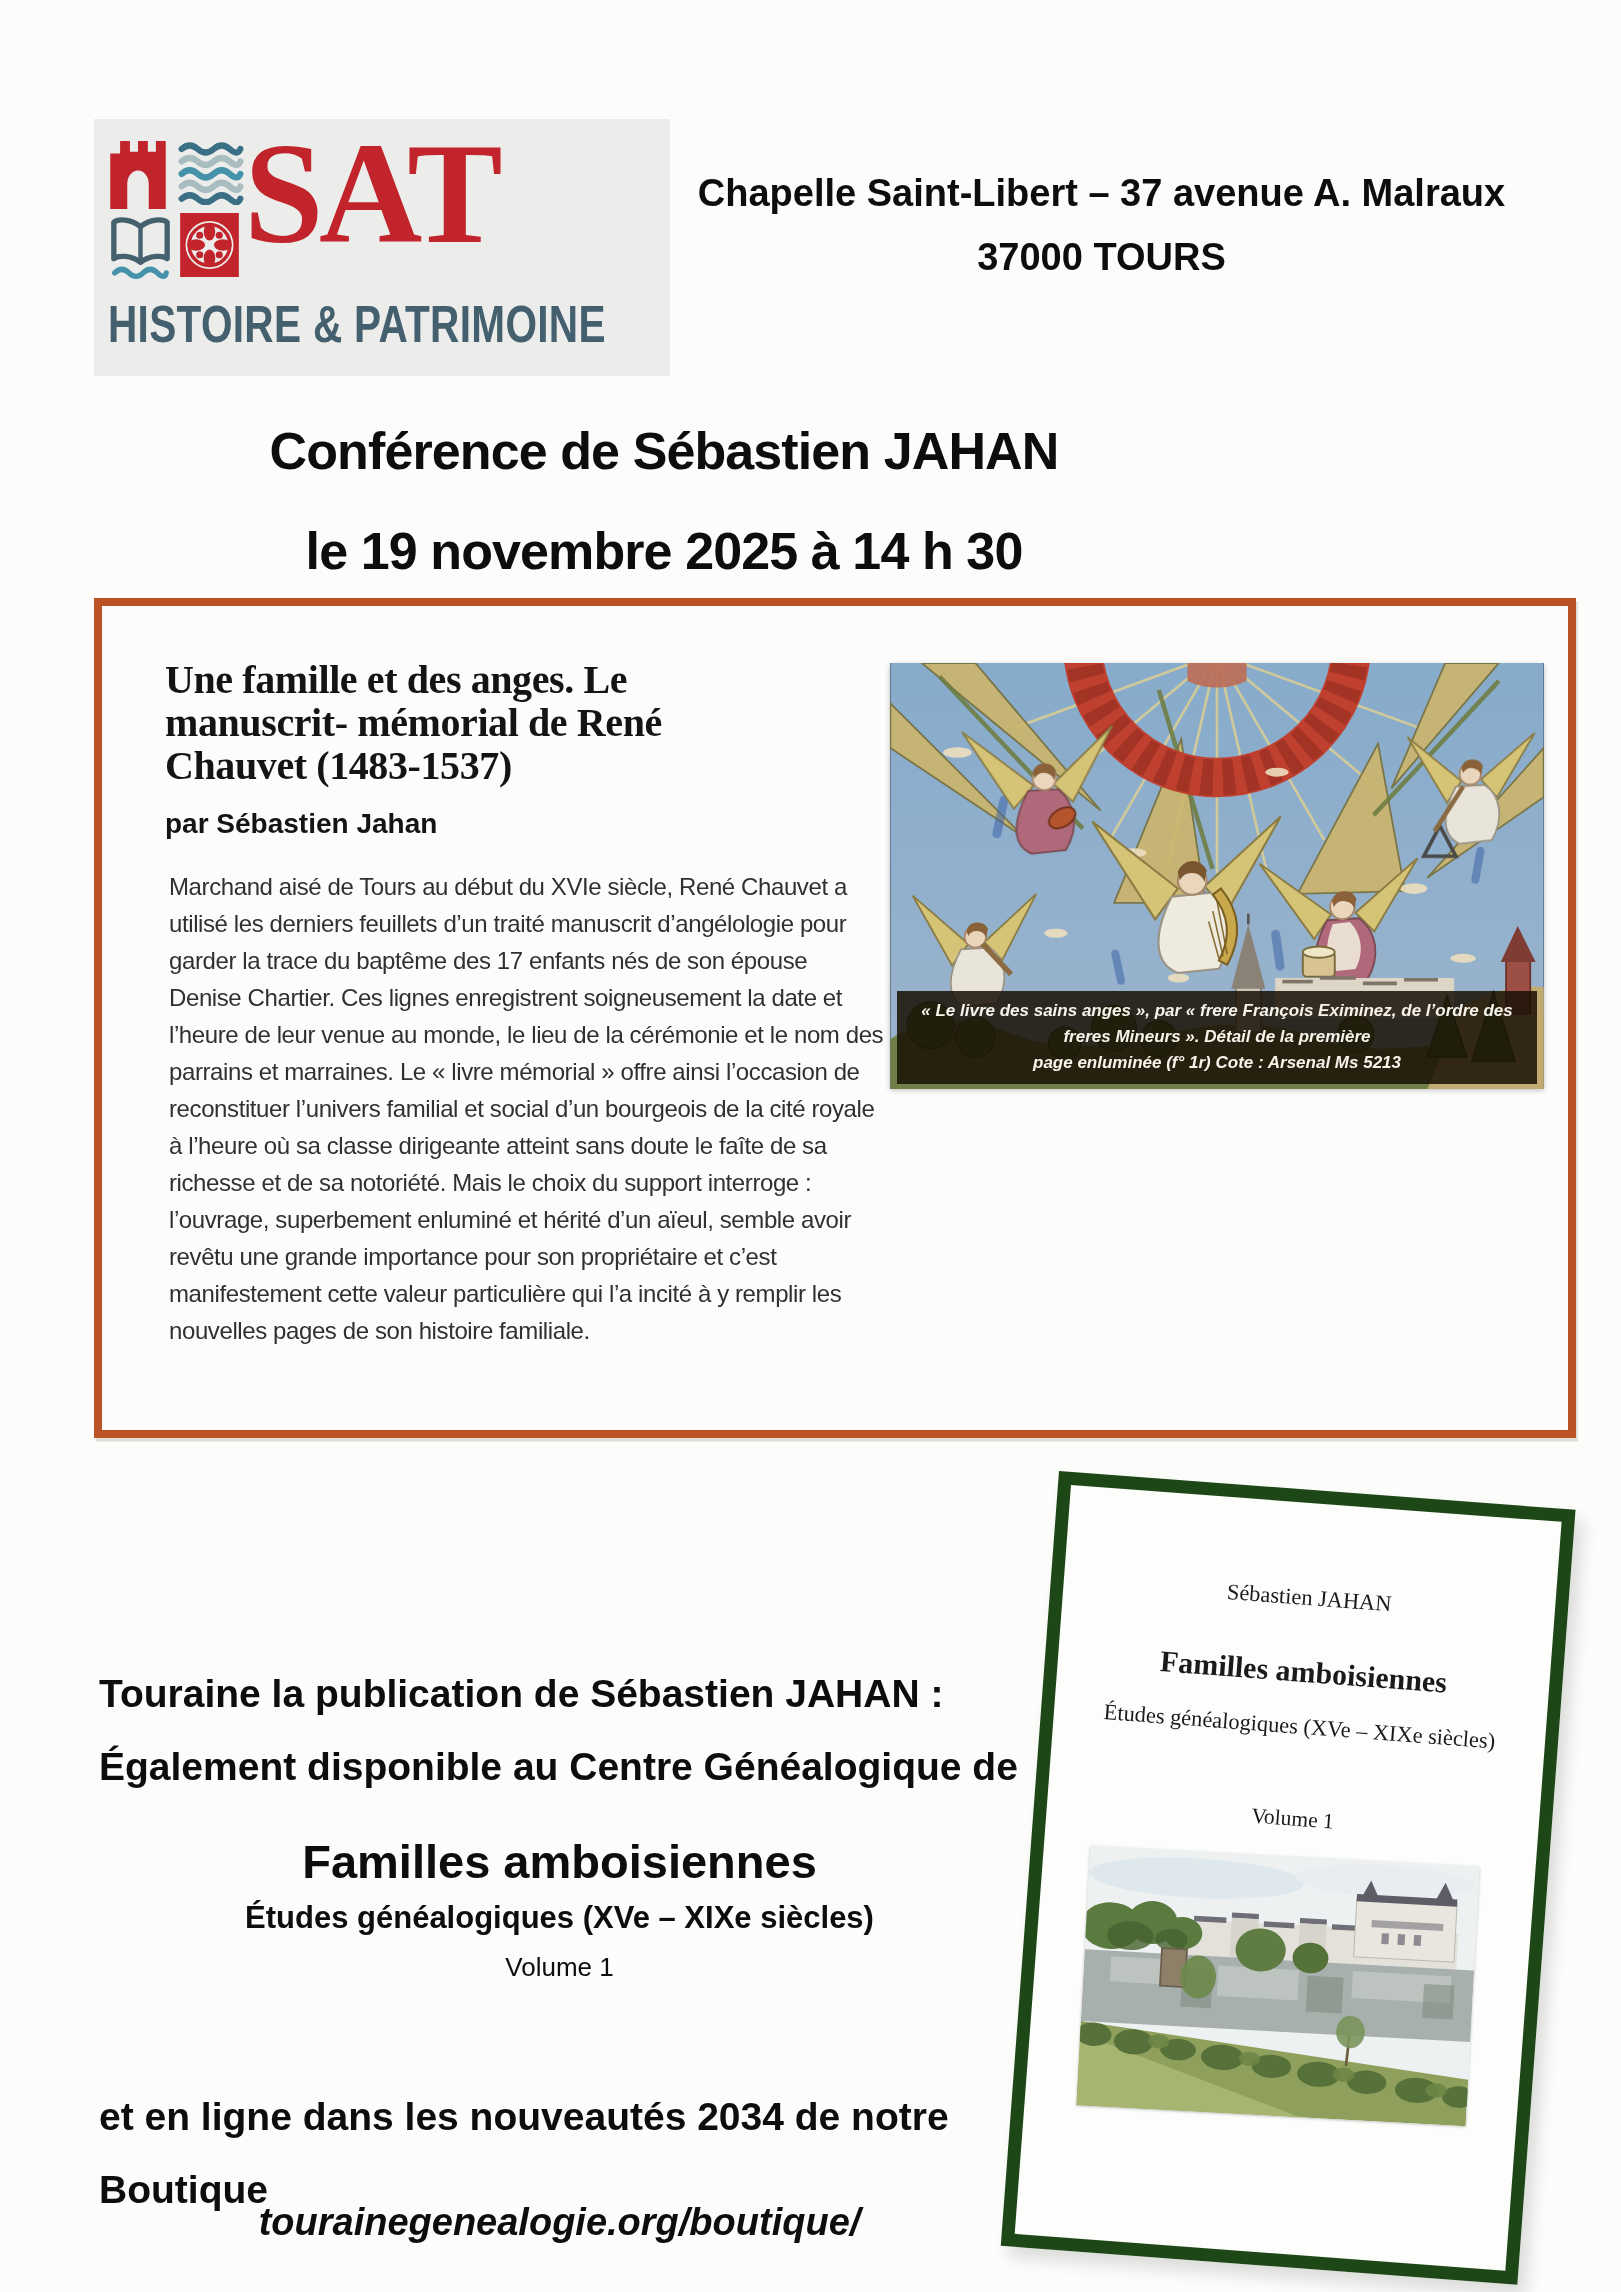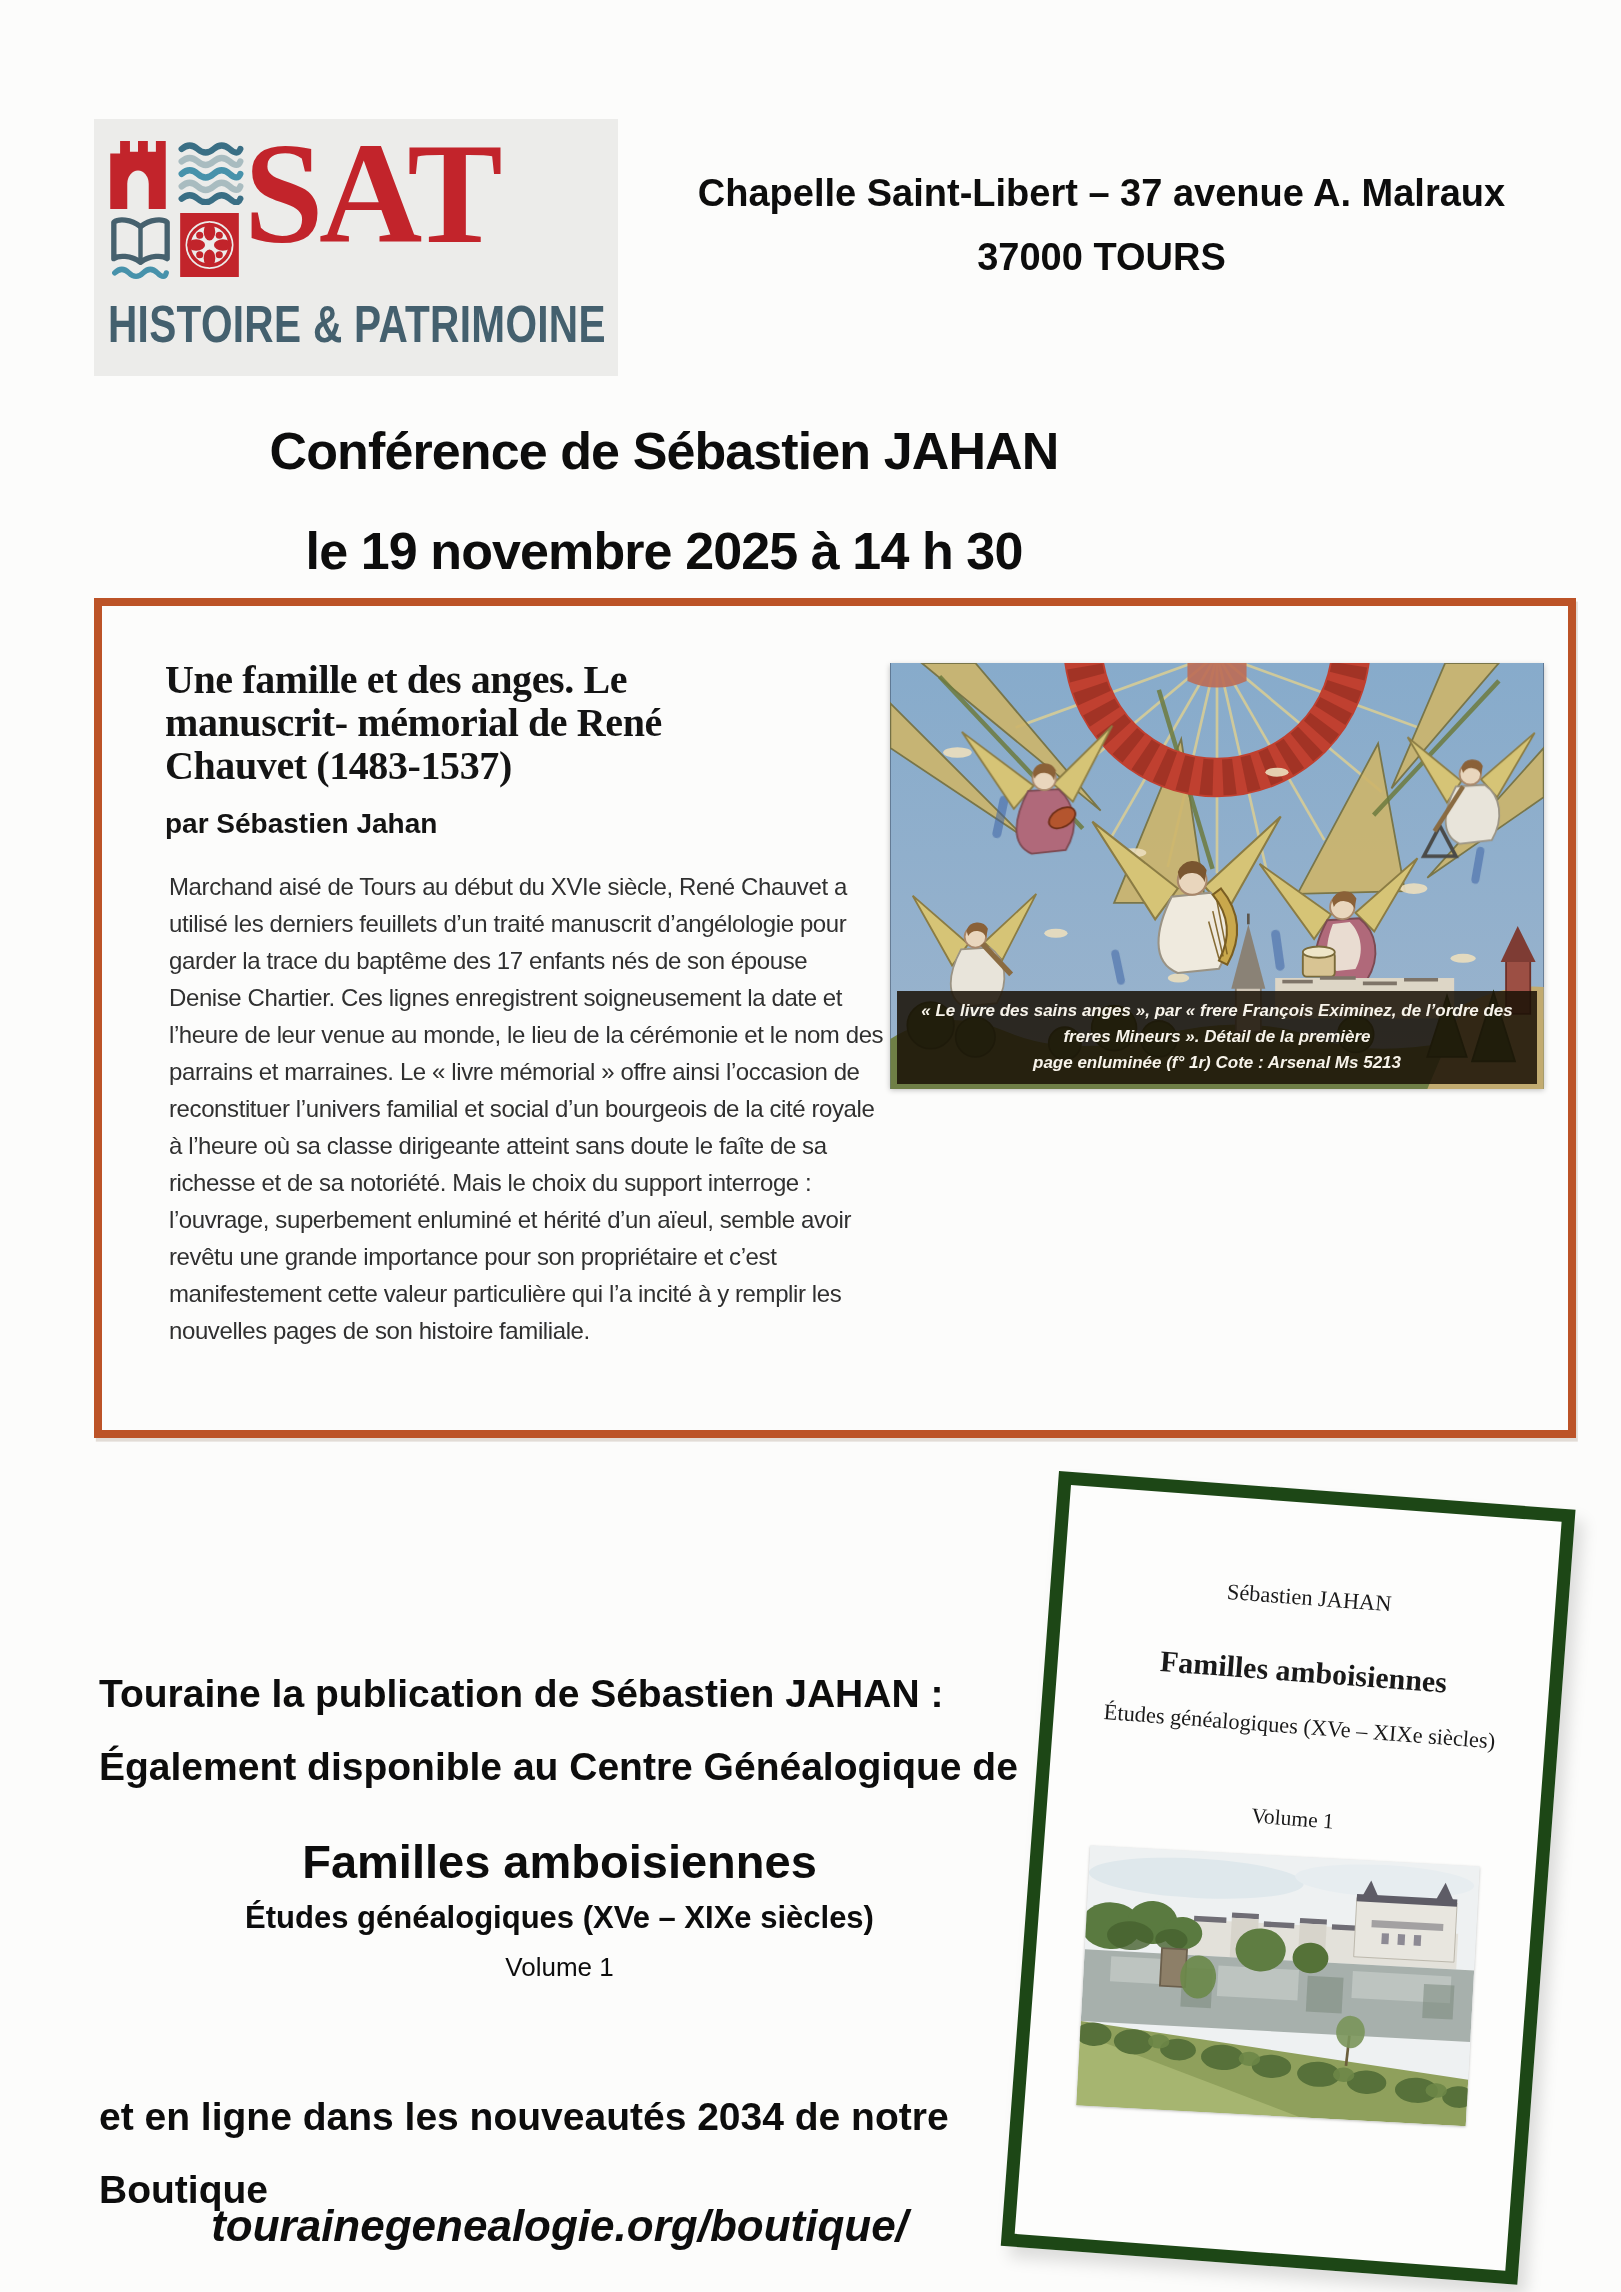--- a/index.html
+++ b/index.html
@@ -1,20 +1,20 @@
 <!DOCTYPE html>
 <html style="font-size:14.3px"><head>
 <meta charset="utf-8">
 <style>
   html,body{margin:0;padding:0;background:#e9e9e9;}
   #page{position:relative;width:1621px;height:2293px;background:#fcfcfb;
         font-family:"Liberation Sans",sans-serif;color:#111;overflow:hidden;margin:0 auto;}
 
   
-  .logo-box{position:absolute;left:94px;top:119px;width:524px;height:257px;background:#ececea;}
+  .logo-box{position:absolute;left:94px;top:119px;width:576px;height:257px;background:#ececea;}
   .logo-icons{position:absolute;left:16px;top:21.5px;width:136px;height:140px;}
   .logo-icons svg{position:absolute;}
   .ic-castle{left:0;top:0;}
   .ic-waves{left:68px;top:0;}
   .ic-book{left:0;top:75px;}
   .ic-rosette{left:70px;top:72px;}
   .logo-sat{position:absolute;left:150px;top:-1.8px;font-family:"Liberation Serif",serif;
             font-weight:700;font-size:143px;line-height:154px;letter-spacing:-4.5px;color:#c2242b;}
   .logo-tagline{position:absolute;left:14.3px;top:175px;font-weight:700;font-size:52px;
             color:#44606e;white-space:nowrap;transform:scaleX(0.78);transform-origin:left top;
@@ -52,21 +52,21 @@
            line-height:73px;color:#0d0d0d;}
   .pub-title{position:absolute;left:0;top:1834px;width:1119px;text-align:center;
            font-weight:700;font-size:47px;color:#0d0d0d;}
   .pub-subtitle{position:absolute;left:0;top:1900px;width:1119px;text-align:center;
            font-weight:700;font-size:31px;color:#0d0d0d;}
   .pub-volume{position:absolute;left:0;top:1952px;width:1119px;text-align:center;
            font-size:26px;color:#0d0d0d;}
   .online-intro{position:absolute;left:99px;top:2080px;font-weight:700;font-size:39px;
            line-height:73px;color:#0d0d0d;}
   .boutique-url{position:absolute;left:0;top:2201px;width:1119px;text-align:center;
-           font-weight:700;font-style:italic;font-size:44px;color:#0d0d0d;}
+           font-weight:700;font-style:italic;font-size:38px;color:#0d0d0d;}
 
   
   .book{position:absolute;left:1059px;top:1471px;width:518px;height:777px;box-sizing:border-box;
         border:13.4px solid #1d4716;background:#fdfdfc;transform:rotate(4.3deg);
         transform-origin:top left;box-shadow:9px 10.7px 16px rgba(0,0,0,0.13);}
   .book-inner{position:relative;width:100%;height:100%;font-family:"Liberation Serif",serif;
         color:#1a1a1a;text-align:center;}
   .book-author{position:absolute;left:0;width:100%;top:82px;font-size:22.4px;}
   .book-title{position:absolute;left:0;width:100%;top:152px;font-size:30px;font-weight:700;}
   .book-subtitle{position:absolute;left:0;width:100%;top:211px;font-size:22.4px;}

